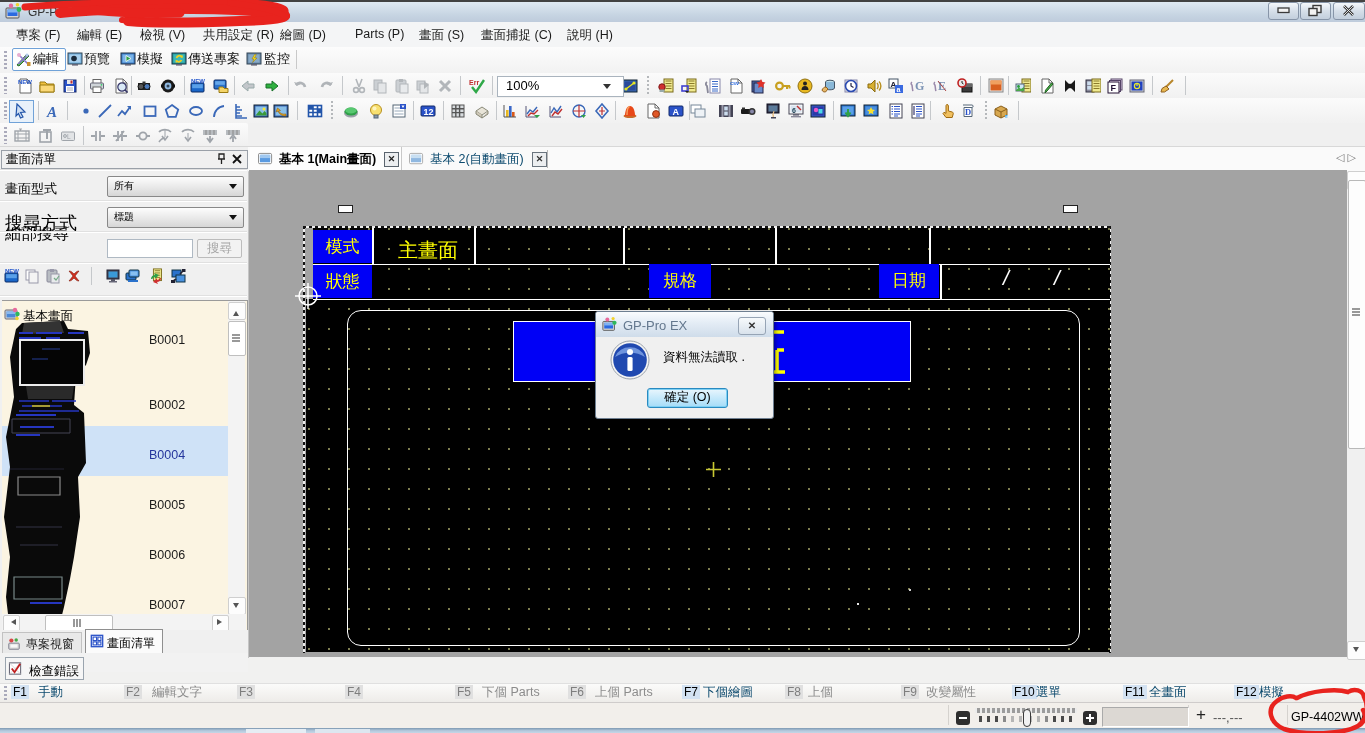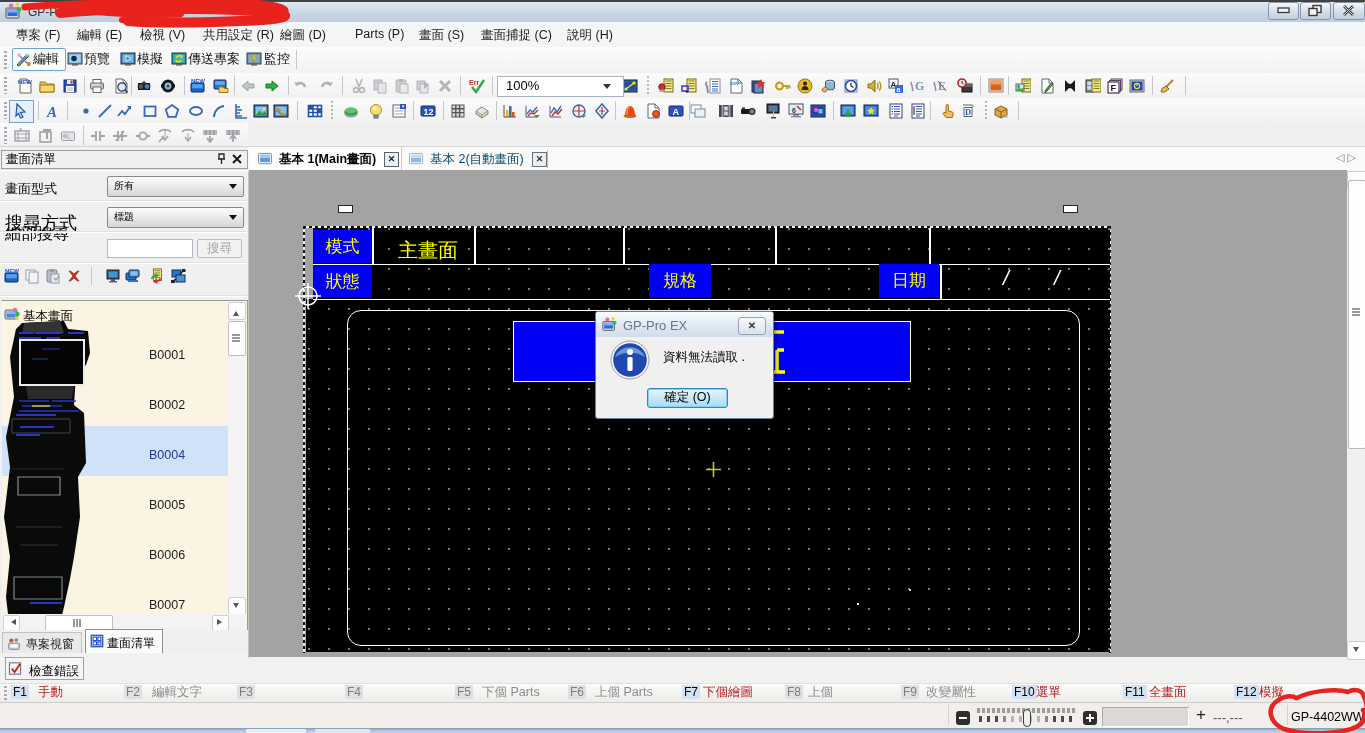--- a/index.html
+++ b/index.html
@@ -42,21 +42,21 @@
 
 #dlg{left:595px;top:311px;width:177px;height:106px;background:#f0f0f0;
  border:1px solid #6e7f91;border-radius:3px;box-shadow:1px 2px 5px rgba(0,0,0,.5);}
 #dlgtitle{position:absolute;left:0;top:0;width:100%;height:25px;border-radius:2px 2px 0 0;
  background:linear-gradient(#fafcfe,#e3ecf5 45%,#cfdcea);}
 
 #fnbar{left:0;top:683px;width:1365px;height:19px;background:linear-gradient(#fbfbfa,#edebe8);border-top:1px solid #e0e0e0;}
 .fk{position:absolute;top:685px;height:14px;padding:0 2px;font-size:12px;line-height:14px;color:#000;}
 .fk.on{background:#d3e2f2;}
 .fk.off{background:#e0e0e0;color:#7e7e7e;}
-.fl{position:absolute;top:685px;font-size:12.5px;line-height:14px;color:#b91c1c;}
+.fl{position:absolute;top:685px;font-size:12.5px;line-height:14px;color:#0c4a6e;}
 .fl.off{color:#8c8c8c;}
 #statusbar{left:0;top:702px;width:1365px;height:26px;background:#f2efeb;border-top:1px solid #cfcccb;}
 #taskstrip{left:0;top:728px;width:1365px;height:5px;background:linear-gradient(#7e99b2,#b4c9dd 55%,#c4d6e6);}
 .ssep{position:absolute;top:3px;height:20px;width:1px;background:#d5d2ce;}
 </style></head>
 <body>
 
 <div class="abs" id="titlebar"></div>
 <svg class="abs" style="left:5px;top:3px" width="18" height="18" viewBox="0 0 18 18">
  <rect x="1" y="5" width="13" height="10" rx="1" fill="#d8d8d8" stroke="#555" stroke-width="1"></rect>
@@ -713,21 +713,21 @@
       <svg style="position:absolute;left:2px;top:6px" width="16" height="16" viewBox="0 0 16 16">
         <rect x="1" y="3" width="12" height="9" rx="1" fill="#d8d8d8" stroke="#667"></rect>
         <rect x="2.5" y="4.5" width="9" height="6" fill="#4a88d8"></rect>
         <rect x="2.5" y="4.5" width="9" height="2.5" fill="#8ab8ee"></rect>
         <circle cx="11" cy="3" r="2.2" fill="#e86a9c"></circle>
         <circle cx="13.5" cy="7" r="2.2" fill="#2eb85c"></circle>
         <circle cx="13" cy="11.5" r="1.8" fill="#f2d22e"></circle>
       </svg>
       <div class="t" style="left:21px;top:7px;font-size:12.5px;color:#000">基本畫面</div>
       <div style="position:absolute;left:0;top:125px;width:226px;height:50px;background:#cfe2f7"></div>
-      <div class="t" style="left:147px;top:47px;font-size:12.5px;color:#1c1c1c">B0001</div>
+      <div class="t" style="left:147px;top:32px;font-size:12.5px;color:#1c1c1c">B0001</div>
       <div class="t" style="left:147px;top:97px;font-size:12.5px;color:#1c1c1c">B0002</div>
       <div class="t" style="left:147px;top:147px;font-size:12.5px;color:#24359c">B0004</div>
       <div class="t" style="left:147px;top:197px;font-size:12.5px;color:#1c1c1c">B0005</div>
       <div class="t" style="left:147px;top:247px;font-size:12.5px;color:#1c1c1c">B0006</div>
       <div class="t" style="left:147px;top:297px;font-size:12.5px;color:#1c1c1c">B0007</div>
       <svg style="position:absolute;left:0;top:18px" width="100" height="312" viewBox="0 0 100 312">
 <path d="M20 4 L62 2 L66 10 L86 12 L88 34 L84 46 L74 56 L72 86 L82 94 L84 144 L76 158 L78 198 L72 238 L68 260 L62 288 L56 312 L8 312 L4 278 L8 238 L2 198 L8 148 L4 118 L12 78 L8 38 L14 10 Z" fill="#0a0a0a"></path>
 <path d="M22 4 L58 2 L62 14 L20 15 Z" fill="#333"></path>
 <path d="M17 14h14M34 14h26M66 14h16M17 19h22M44 19h14" stroke="#2636c0" stroke-width="2.2"></path>
 <rect x="18" y="21" width="64" height="45" fill="#050505" stroke="#ececec" stroke-width="2"></rect>

